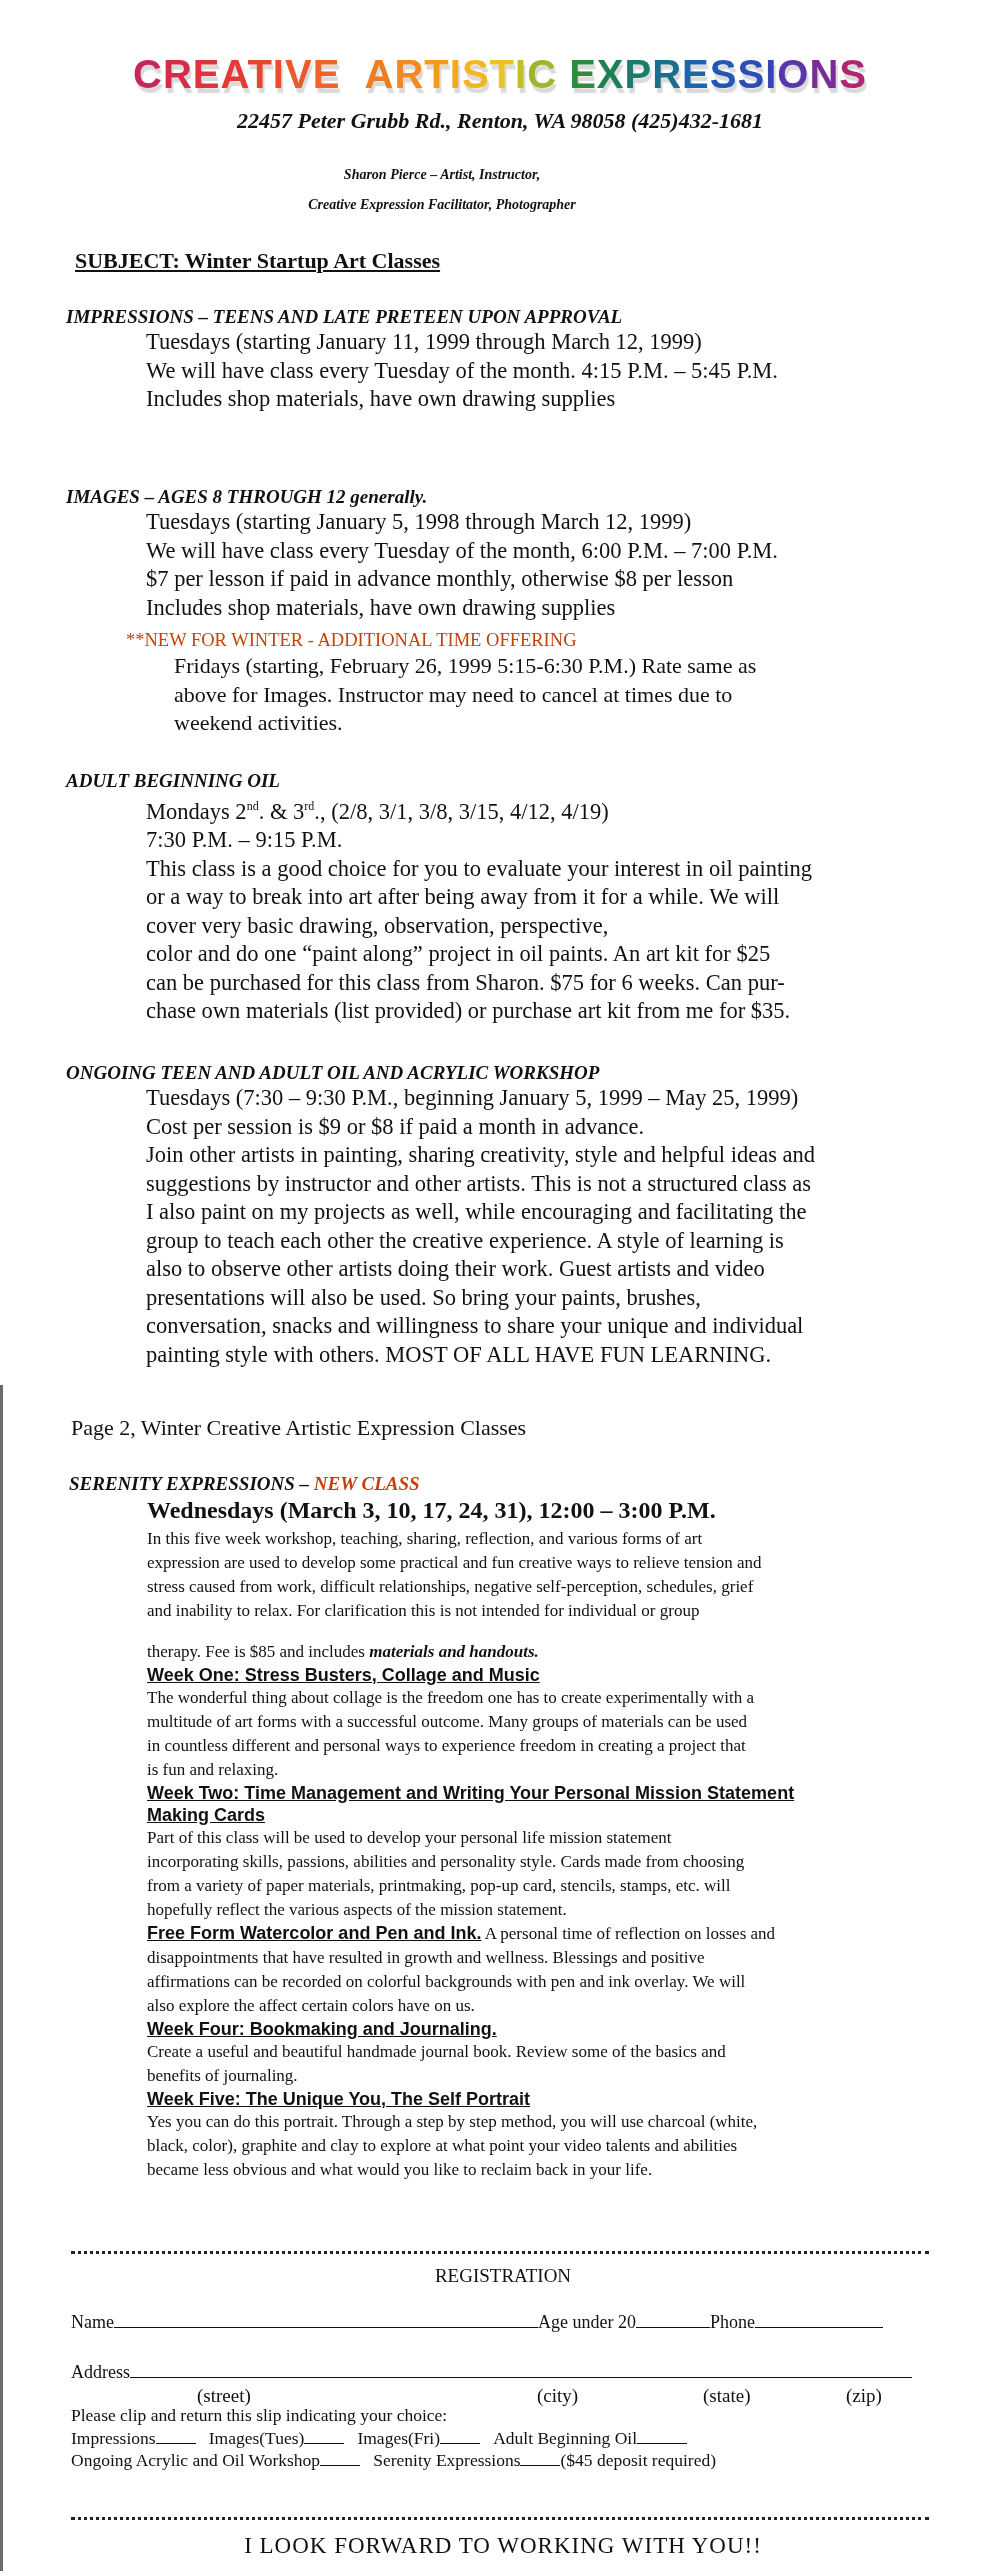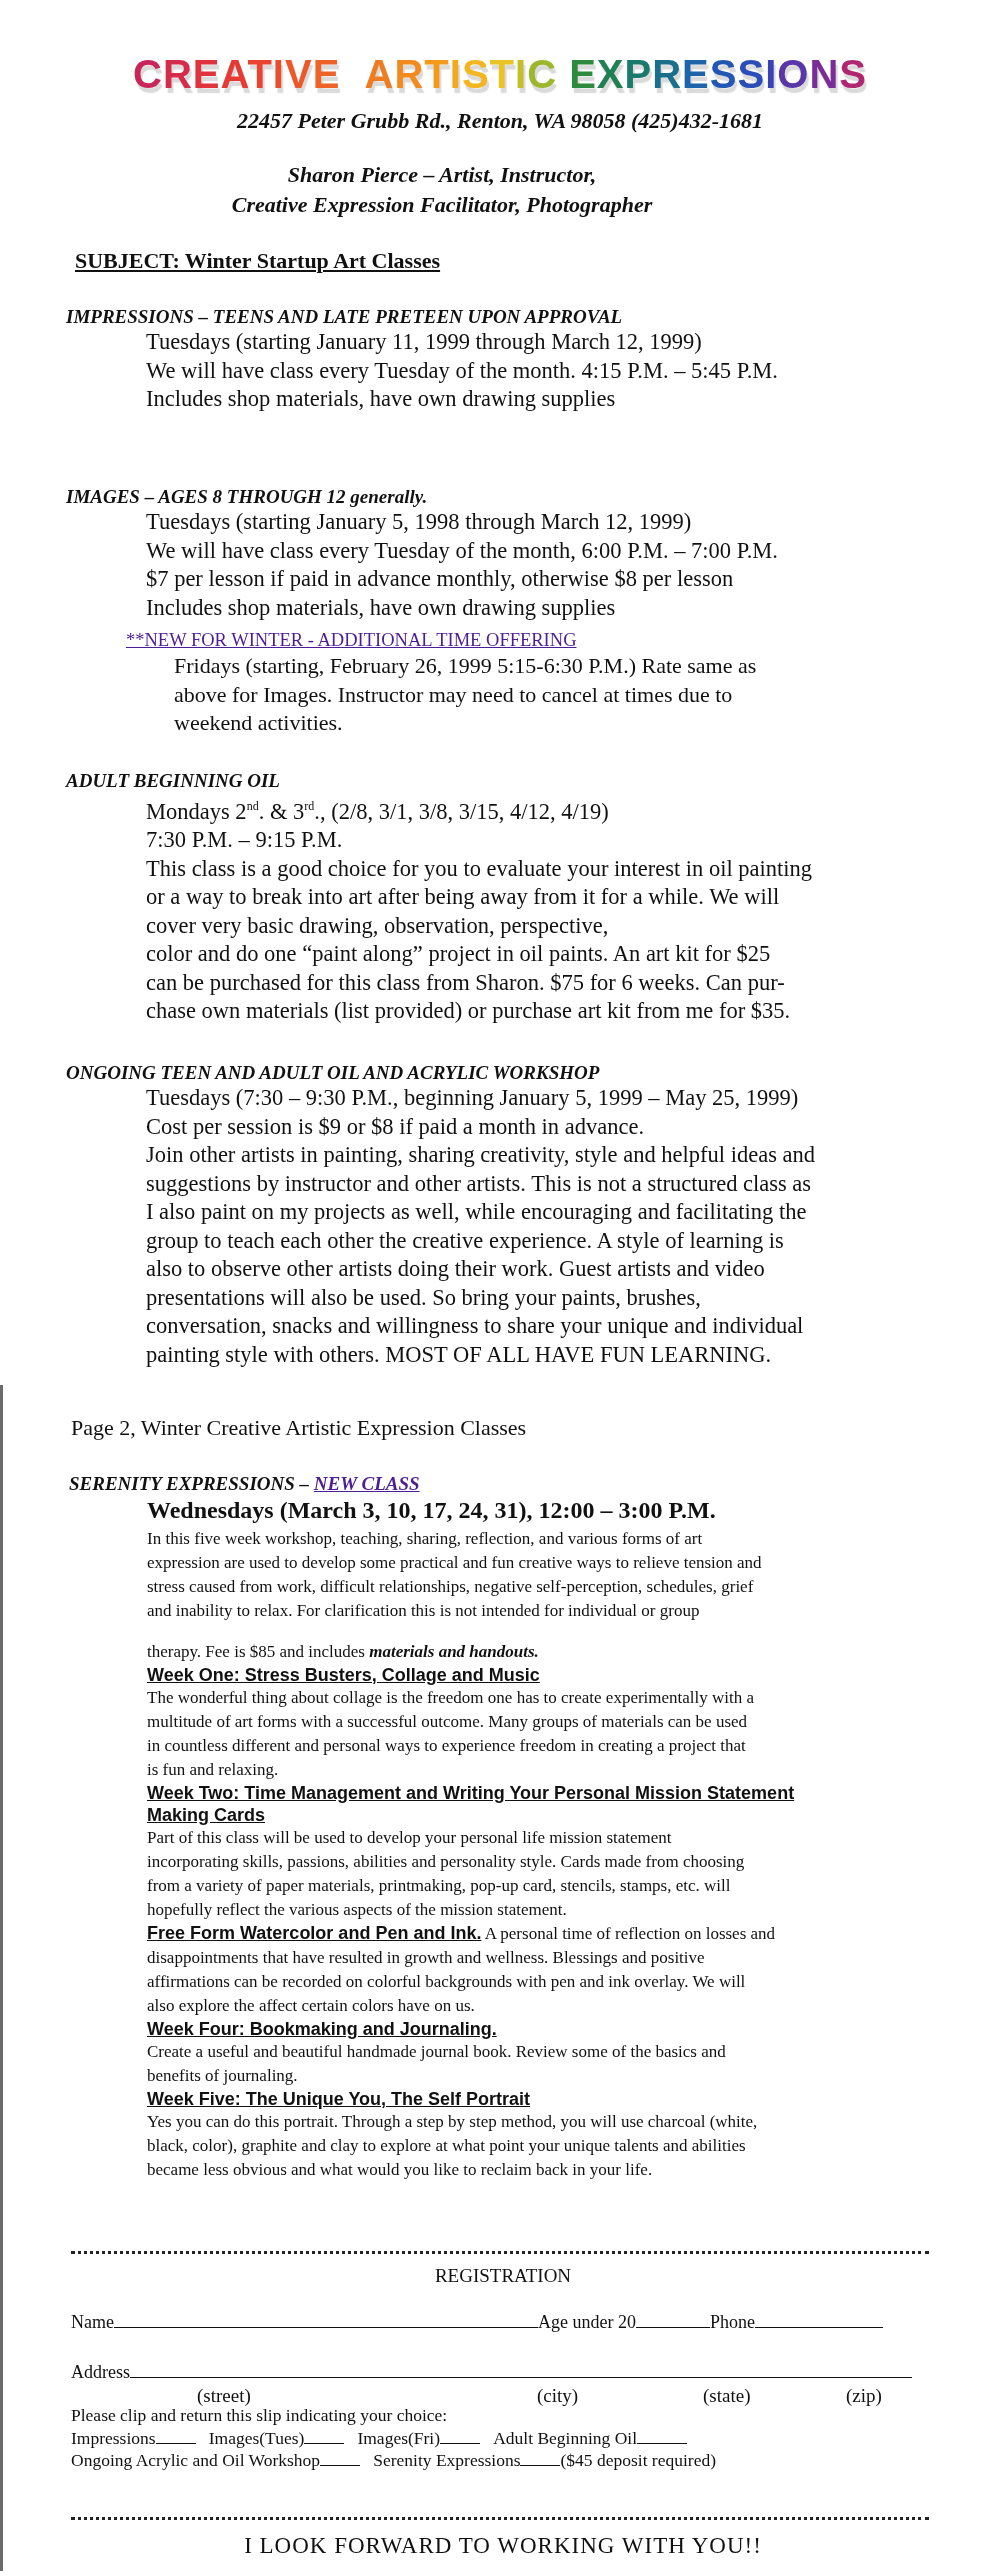--- a/index.html
+++ b/index.html
@@ -9,29 +9,29 @@
   #page1 { top: 0; height: 1385px; }
   #page2 { top: 1385px; height: 1186px; border-left: 3px solid #6b6b6b; box-sizing: border-box; }
 
   .title { position: absolute; top: 52px; left: 0; width: 1000px; text-align: center;
            font-family: "Liberation Sans", sans-serif; font-weight: bold; font-size: 40px;
            letter-spacing: 1px; white-space: nowrap; }
   .title span { text-shadow: 2px 5px 1px rgba(150,150,150,0.35); }
   .address { position: absolute; top: 108px; left: 0; width: 1000px; text-align: center;
              font-style: italic; font-weight: bold; font-size: 22px; }
   .byline { position: absolute; top: 160px; left: 0; width: 884px; text-align: center;
-            font-style: italic; font-weight: bold; font-size: 22px; line-height: 30px; }
+            font-style: italic; font-weight: bold; font-size: 14px; line-height: 30px; }
   .subject { position: absolute; top: 248px; left: 68px; font-weight: bold; font-size: 22px;
              text-decoration: underline; margin-left: 7px; }
 
   .section-head { position: absolute; left: 66px; font-style: italic; font-weight: bold;
                   font-size: 19px; text-transform: none; }
   .body-block { position: absolute; left: 146px; font-size: 22.5px; line-height: 28.5px; width: 780px; }
   .body-block p { margin: 0; }
-  .blue { color: #4c1d95; text-decoration: underline; }
+  .blue { color: #c2410c; }
   .new-note { position: absolute; left: 126px; font-size: 18.5px; }
   .indent2 { position: absolute; left: 174px; font-size: 22px; line-height: 28.5px; width: 700px; }
   sup { font-size: 12px; }
 
   .page2-head { position: absolute; top: 30px; left: 68px; font-size: 22px; }
   .ser-head { position: absolute; top: 88px; left: 66px; font-style: italic; font-weight: bold; font-size: 19px; }
   .ser-date { position: absolute; top: 112px; left: 144px; font-weight: bold; font-size: 24px; }
   .small-block { position: absolute; left: 144px; width: 790px; font-size: 17px; line-height: 24px; }
   .small-block p { margin: 0; }
   .week-h { font-family: "Liberation Sans", sans-serif; font-weight: bold; font-size: 18px;
@@ -141,21 +141,21 @@
     <p>disappointments that have resulted in growth and wellness. Blessings and positive</p>
     <p>affirmations can be recorded on colorful backgrounds with pen and ink overlay. We will</p>
     <p>also explore the affect certain colors have on us.</p>
 
     <div class="week-h">Week Four:  Bookmaking and Journaling.</div>
     <p>Create a useful and beautiful handmade journal book. Review some of the basics and</p>
     <p>benefits of  journaling.</p>
 
     <div class="week-h">Week Five:  The Unique You, The Self Portrait</div>
     <p>Yes you can do this portrait.  Through a step by step method, you will use charcoal (white,</p>
-    <p>black, color), graphite and clay to explore at what point your unique talents and abilities</p>
+    <p>black, color), graphite and clay to explore at what point your video talents and abilities</p>
     <p>became less obvious and what would you like to reclaim back in your life.</p>
   </div>
 
   <div class="dash" style="top:866px;"></div>
   <div class="reg-title" style="top:880px;">REGISTRATION</div>
 
   <div class="form-row" style="top:926px;">
     <span>Name</span><span class="line" style="width:424px;"></span><span>Age under 20</span><span class="line" style="width:74px;"></span><span>Phone</span><span class="line" style="width:128px;"></span>
   </div>
 

